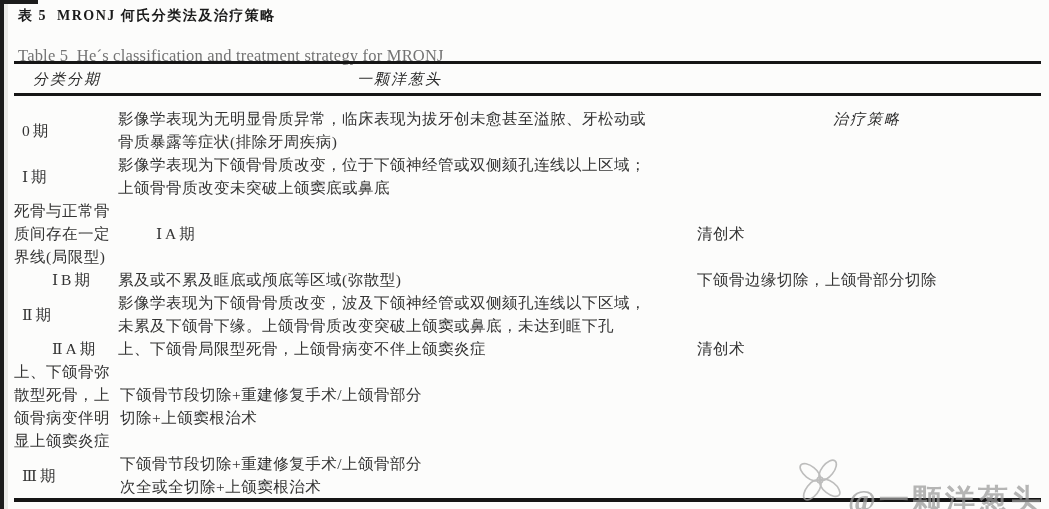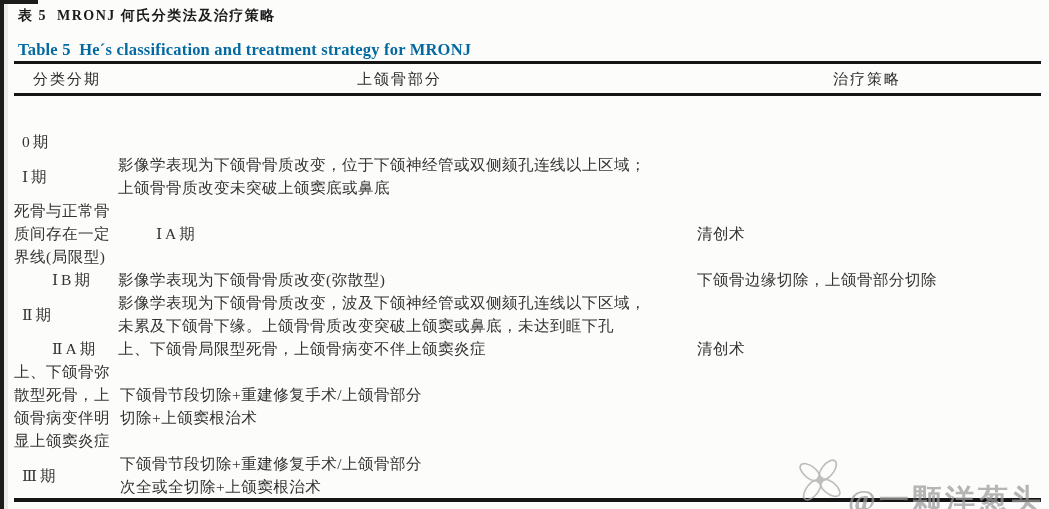--- a/index.html
+++ b/index.html
@@ -15,35 +15,35 @@
   .edge-left{position:absolute;left:0;top:0;width:4px;height:509px;background:#1c1c1c;}
   .edge-top{position:absolute;left:0;top:0;width:38px;height:4px;background:#1c1c1c;}
   .edge-fade{position:absolute;left:4px;top:0;width:4px;height:509px;background:#d9d9d6;opacity:.5;}
 
   .title-cn{
     position:absolute;left:18px;top:7px;
     font-size:14px;font-weight:bold;color:#1b1b1b;
     letter-spacing:1.5px;white-space:pre;
   }
   .title-en{
-    position:absolute;left:18px;top:40px;
-    font-size:16.5px;font-weight:bold;color:#0369a1;
+    position:absolute;left:18px;top:46px;
+    font-size:16.5px;font-weight:normal;color:#737373;
     letter-spacing:.2px;white-space:pre;
   }
 
   .rule{position:absolute;left:14px;right:8px;background:#151515;}
   .rule-top{top:61px;height:3px;}
   .rule-mid{top:93px;height:3px;}
   .rule-bottom{top:498px;height:4px;}
 
-  .thead{position:absolute;left:14px;right:8px;top:64px;height:28px;}
+  .thead{position:absolute;left:14px;right:8px;top:64px;height:28px;font-style:italic;}
   .th{position:absolute;top:0;height:29px;line-height:31px;font-size:15px;color:#2b2b2b;letter-spacing:2px;}
   .th-stage{left:19px;}
   .th-def{left:343px;}
-  .th-treat{left:819px;}
+  .th-treat{left:819px;margin-top:40px;}
 
   .tbody{
     position:absolute;left:14px;right:8px;top:96px;height:402px;
     display:flex;flex-direction:column;justify-content:flex-end;
   }
   .row{display:grid;grid-template-columns:104px 577px 1fr;align-items:center;}
   .cell{font-size:15.5px;line-height:23px;letter-spacing:.5px;color:#333;}
   .stage{padding-left:8px;letter-spacing:3px;white-space:nowrap;}
   .row.sub .stage{padding-left:38px;}
   .def{white-space:pre-line;}
@@ -70,48 +70,50 @@
   <div class="edge-fade"></div>
   <div class="edge-top"></div>
 
   <div class="title-cn">表 5  MRONJ 何氏分类法及治疗策略</div>
   <div class="title-en">Table 5  He´s classification and treatment strategy for MRONJ</div>
 
   <div class="rule rule-top"></div>
 
   <div class="thead">
     <span class="th th-stage">分类分期</span>
-    <span class="th th-def">上颌骨部分</span>
+    <span class="th th-def">一颗洋葱头</span>
     <span class="th th-treat">治疗策略</span>
   </div>
 
   <div class="rule rule-mid"></div>
 
   <div class="tbody">
 
     <div class="row">
       <div class="cell stage">0期</div>
+      <div class="cell def">影像学表现为无明显骨质异常，临床表现为拔牙创未愈甚至溢脓、牙松动或
+骨质暴露等症状(排除牙周疾病)</div>
     </div>
 
     <div class="row">
       <div class="cell stage">Ⅰ期</div>
       <div class="cell def">影像学表现为下颌骨骨质改变，位于下颌神经管或双侧颏孔连线以上区域；
 上颌骨骨质改变未突破上颌窦底或鼻底</div>
       <div class="cell treat"></div>
     </div>
 
     <div class="row sub">
       <div class="cell def">死骨与正常骨质间存在一定界线(局限型)</div>
       <div class="cell stage">ⅠA期</div>
       <div class="cell treat">清创术</div>
     </div>
 
     <div class="row sub">
       <div class="cell stage">ⅠB期</div>
-      <div class="cell def">影像学表现为下颌骨骨质改变(弥散型)</div>
+      <div class="cell def">累及或不累及眶底或颅底等区域(弥散型)</div>
       <div class="cell treat">下颌骨边缘切除，上颌骨部分切除</div>
     </div>
 
     <div class="row">
       <div class="cell stage">Ⅱ期</div>
       <div class="cell def">影像学表现为下颌骨骨质改变，波及下颌神经管或双侧颏孔连线以下区域，
 未累及下颌骨下缘。上颌骨骨质改变突破上颌窦或鼻底，未达到眶下孔</div>
       <div class="cell treat"></div>
     </div>
 

